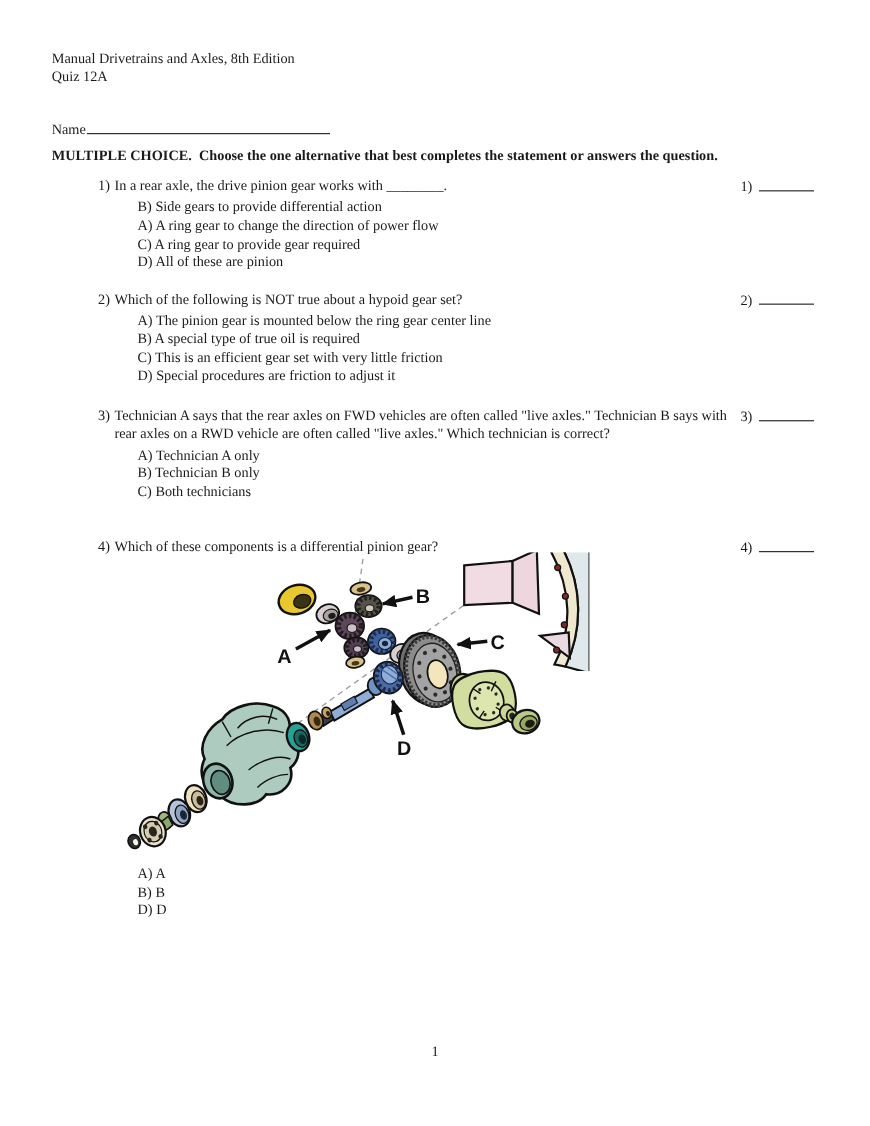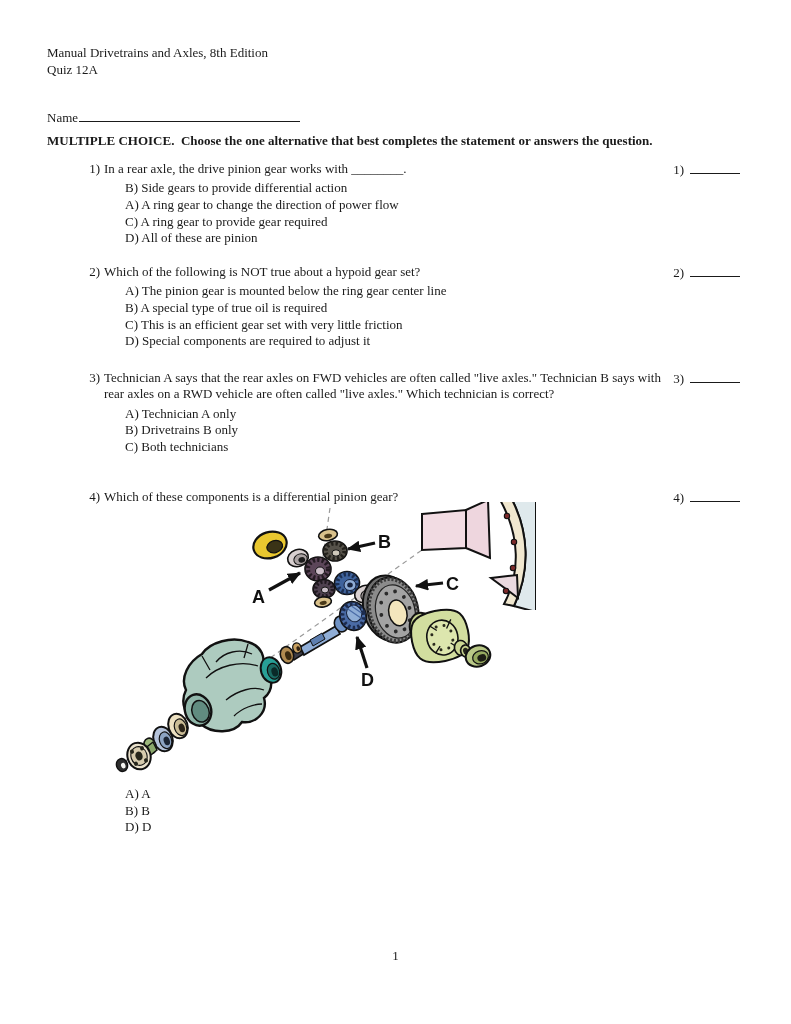--- a/index.html
+++ b/index.html
@@ -64,35 +64,35 @@
 
   <div class="question" style="top:264px">
     <div class="q-row">
       <span class="q-num">2)</span>
       <span class="q-text">Which of the following is NOT true about a hypoid gear set?</span>
     </div>
     <div class="choices">
       <div class="choice">A) The pinion gear is mounted below the ring gear center line</div>
       <div class="choice">B) A special type of true oil is required</div>
       <div class="choice">C) This is an efficient gear set with very little friction</div>
-      <div class="choice">D) Special components are required to adjust it</div>
+      <div class="choice">D) Special procedures are friction to adjust it</div>
     </div>
   </div>
   <div class="answer-slot" style="top:264px">
     <span class="slot-num">2)</span><span class="blank slot-line"></span>
   </div>
 
   <div class="question" style="top:370px">
     <div class="q-row">
       <span class="q-num">3)</span>
       <span class="q-text">Technician A says that the rear axles on FWD vehicles are often called "live axles." Technician B says with rear axles on a RWD vehicle are often called "live axles." Which technician is correct?</span>
     </div>
     <div class="choices">
       <div class="choice">A) Technician A only</div>
-      <div class="choice">B) Drivetrains B only</div>
+      <div class="choice">B) Technician B only</div>
       <div class="choice">C) Both technicians</div>
     </div>
   </div>
   <div class="answer-slot" style="top:370px">
     <span class="slot-num">3)</span><span class="blank slot-line"></span>
   </div>
 
   <div class="question" style="top:489px">
     <div class="q-row">
       <span class="q-num">4)</span>

